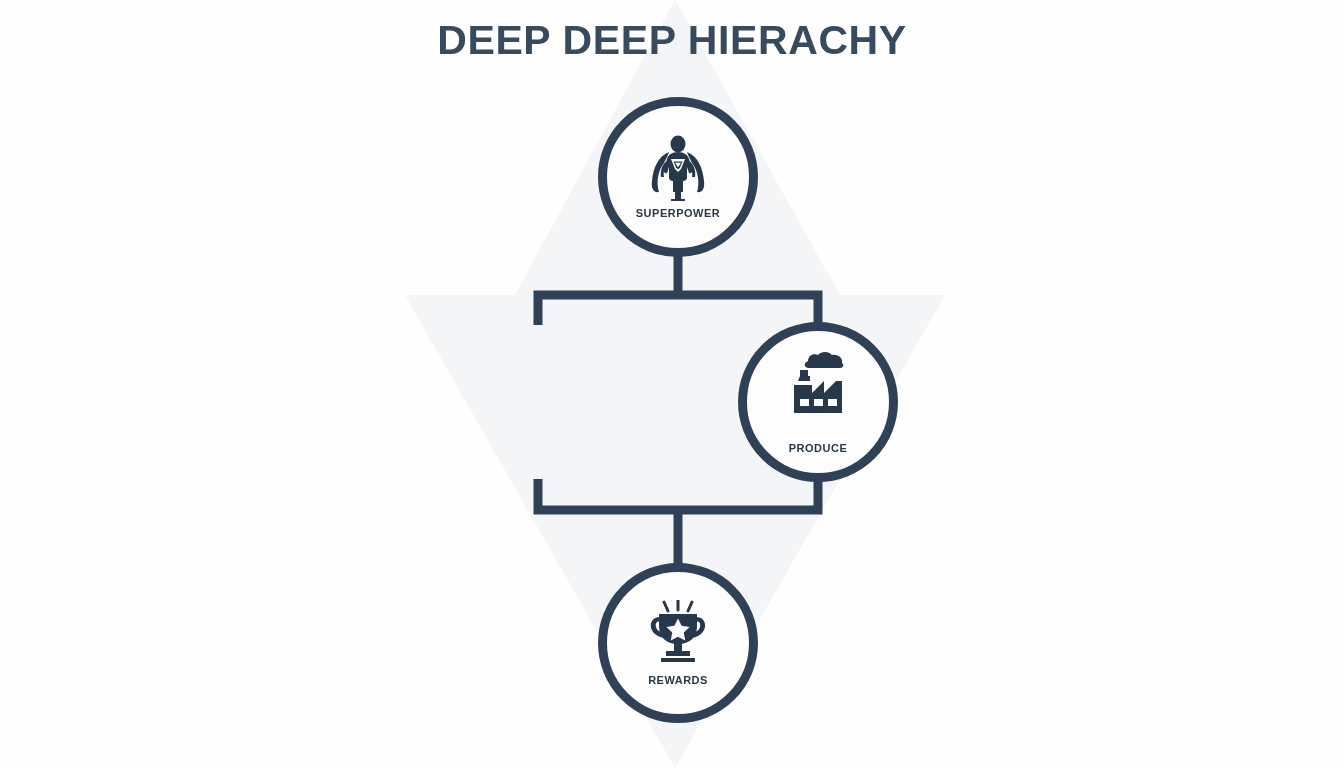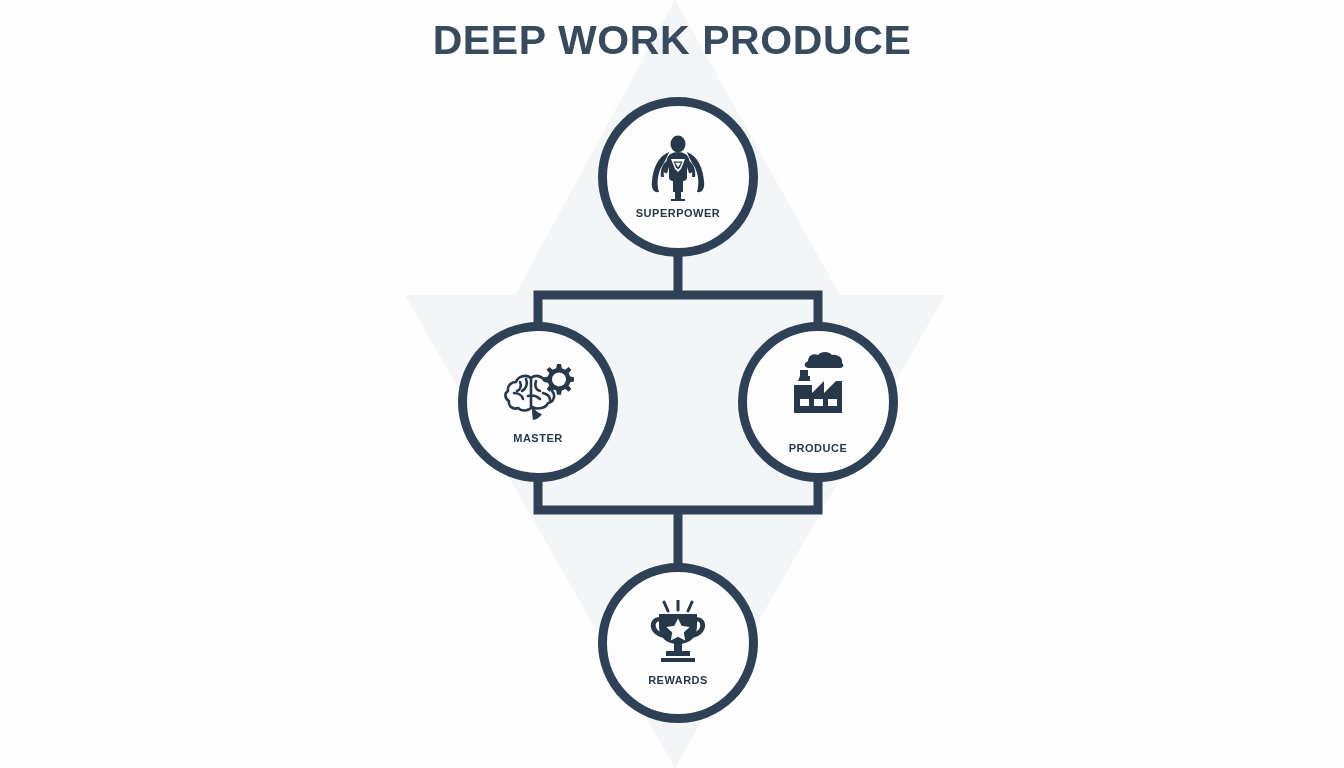--- a/index.html
+++ b/index.html
@@ -108,21 +108,21 @@
 </head>
 <body>
 
 <div id="canvas">
 
   <svg class="watermark-layer" viewBox="0 0 1344 768" aria-hidden="true">
     <polygon points="405,295 945,295 675,768" fill="#f4f5f6"></polygon>
     <polygon points="675,0 840,295 515,295" fill="#f4f5f6"></polygon>
   </svg>
 
-  <div class="page-title">DEEP WORK PRODUCE</div>
+  <div class="page-title">DEEP DEEP HIERACHY</div>
 
   <svg class="connector-layer" viewBox="0 0 1344 768" aria-hidden="true">
     <g fill="none" stroke="#2f4156" stroke-width="9" stroke-linecap="butt" stroke-linejoin="miter">
 
       <line x1="678" y1="255" x2="678" y2="295"></line>
 
       <path d="M 538 325 L 538 295 L 818 295 L 818 325"></path>
 
       <path d="M 538 479 L 538 510 L 818 510 L 818 479"></path>
 
@@ -148,52 +148,20 @@
         </g>
 
         <path d="M24 24 L38 24 L34 34 L31 37 L28 34 Z" fill="#fdfdfd"></path>
         <path d="M26.5 26.5 L35.5 26.5 L33 32.5 L31 34.5 L29 32.5 Z" fill="#27384a"></path>
         <path d="M28 27.8 L34 27.8 L31 32.2 Z" fill="#fdfdfd"></path>
       </svg>
     </span>
     <span class="node-label">SUPERPOWER</span>
   </div>
 
-  <div class="node" id="node-master">
-    <span class="node-icon">
-      <svg width="72" height="62" viewBox="0 0 72 62" aria-hidden="true">
-        <g fill="none" stroke="#27384a" stroke-width="2.6" stroke-linecap="round" stroke-linejoin="round">
-
-          <path d="M14 22 C9 22 5 26 6 31 C2 33 3 39 7 41 C6 46 11 50 16 48 C20 52 27 51 30 47
-                   C36 50 44 48 46 43 C52 42 54 35 50 31 C52 26 48 20 43 21 C40 16 33 14 29 18
-                   C24 14 16 16 14 22 Z"></path>
-
-          <path d="M18 22 C20 26 18 30 15 31"></path>
-          <path d="M24 19 C26 24 24 29 20 31"></path>
-          <path d="M29 18 L29 47"></path>
-          <path d="M34 21 C32 26 34 30 38 31"></path>
-          <path d="M12 33 C16 33 20 35 21 39"></path>
-          <path d="M26 36 C30 35 35 36 38 39"></path>
-          <path d="M41 33 C45 34 48 36 48 40"></path>
-        </g>
-
-        <path d="M30 46 C33 50 36 53 40 54 C38 57 34 60 31 60 C30 55 30 50 30 46 Z" fill="#27384a"></path>
-
-        <g fill="#27384a">
-          <path d="M55 4 L59 4 L59.8 8.2 L63.4 9.7 L66.6 7 L69.4 9.8 L66.7 13 L68.2 16.6 L72.4 17.4
-                   L72.4 21.4 L68.2 22.2 L66.7 25.8 L69.4 29 L66.6 31.8 L63.4 29.1 L59.8 30.6
-                   L59 34.8 L55 34.8 L54.2 30.6 L50.6 29.1 L47.4 31.8 L44.6 29 L47.3 25.8
-                   L45.8 22.2 L41.6 21.4 L41.6 17.4 L45.8 16.6 L47.3 13 L44.6 9.8 L47.4 7
-                   L50.6 9.7 L54.2 8.2 Z"></path>
-        </g>
-        <circle cx="57" cy="19.4" r="7" fill="#fdfdfd"></circle>
-      </svg>
-    </span>
-    <span class="node-label">MASTER</span>
-  </div>
 
   <div class="node" id="node-produce">
     <span class="node-icon">
       <svg width="68" height="64" viewBox="0 0 68 64" aria-hidden="true">
         <g fill="#27384a">
 
           <path d="M24 10 C24 5 29 2 34 4 C37 0 45 0 48 4 C54 3 59 7 58 12 C60 13 60 17 56 17
                    L25 17 C20 17 19 12 24 10 Z"></path>
 
           <path d="M16 19 L24 19 L24 25 L26 25 L26 30 L14 30 L16 25 Z"></path>

